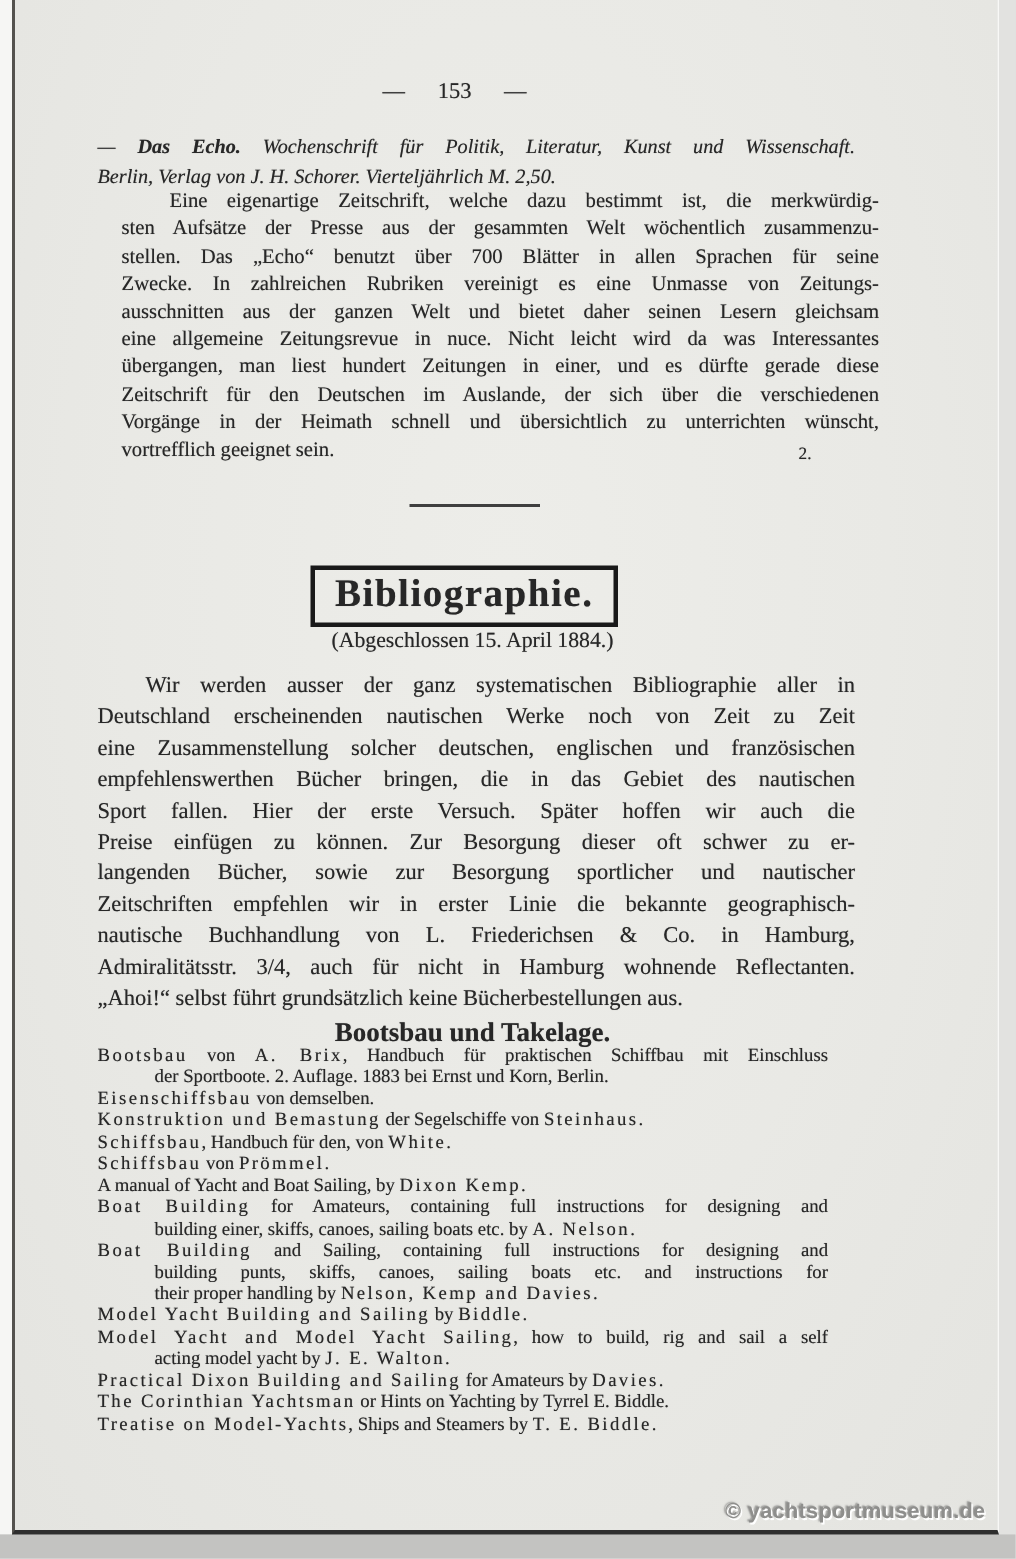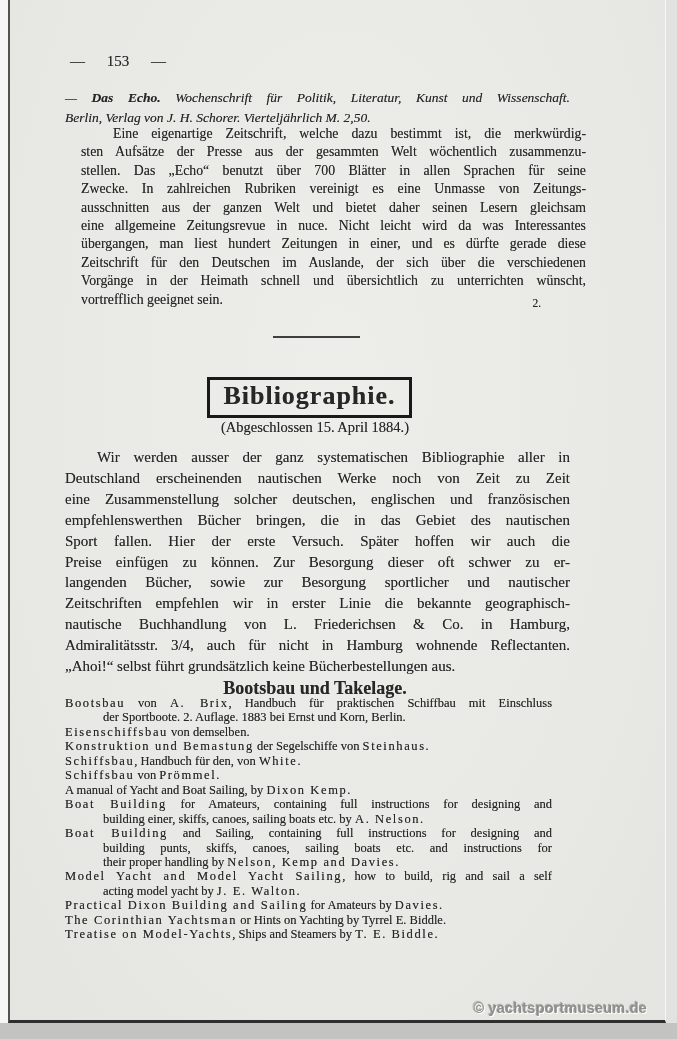--- a/index.html
+++ b/index.html
@@ -7,40 +7,40 @@
   .scan{position:absolute;inset:0;background:#d7d7d5;}
   .left-sliver{position:absolute;left:0;top:0;bottom:16px;width:8px;background:#f6f6f4;}
   .bottom-strip{position:absolute;left:0;right:0;bottom:0;height:16px;background:#c3c3c1;}
   .right-strip{position:absolute;right:0;top:0;bottom:16px;width:11px;background:#e2e2e0;}
   .page{position:absolute;left:8px;top:0;right:11px;bottom:16px;
     background:radial-gradient(ellipse at 50% 38%, #edede9 0%, #e9e9e5 55%, #e4e4e0 100%);
     border-left:2px solid #54524e;border-bottom:3px solid #2e2e2e;border-right:1px solid #f8f8f6;
     color:#272727;}
   .page *{box-sizing:border-box;}
   .txt{position:absolute;text-shadow:0 0 .5px rgba(45,45,45,.55);}
-  .pageno{top:53px;left:60px;width:500px;text-align:left;font-size:15px;word-spacing:18px;}
+  .pageno{top:53px;left:43px;width:500px;text-align:center;font-size:15px;word-spacing:18px;}
   .rev-head{top:88px;left:55px;width:505px;font-size:13.5px;line-height:20px;font-style:italic;}
   .rev-body{top:125px;left:71px;width:505px;font-size:13.8px;line-height:18.4px;}
   .divider{position:absolute;top:336px;left:263px;width:87px;height:2px;background:#3f3f3f;}
   .bib-box-row{top:377px;left:47px;width:505px;text-align:center;}
   .bib-box{display:inline-block;border:3px solid #191919;padding:1px 13px 4px;background:transparent;}
   .bib-title{font-size:26px;font-weight:bold;letter-spacing:1px;line-height:30px;}
   .subtitle{top:419px;left:55px;width:500px;text-align:center;font-size:14.5px;}
   .intro{top:447px;left:55px;width:505px;font-size:15px;line-height:20.9px;}
   .sect-title{top:678px;left:55px;width:500px;text-align:center;font-weight:bold;font-size:18px;}
   .book-list{top:696px;left:55px;width:487px;font-size:12.5px;line-height:14.45px;}
   .tline{min-height:1em;}
   .just{text-align:justify;text-align-last:justify;-moz-text-align-last:justify;}
   .first{text-indent:32px;}
   .cont{padding-left:38px;}
   .sperr{letter-spacing:1.6px;}
   .bold{font-weight:bold;}
   .linemark{float:right;margin-right:45px;font-size:11.5px;padding-top:3px;}
   .entry{margin:0;}
-  .watermark{position:absolute;right:18px;top:1000px;
+  .watermark{position:absolute;right:8px;top:1000px;
     font-family:"Liberation Sans", sans-serif;font-weight:700;font-size:14.5px;
     color:#8e8e8c;text-shadow:1px 1px 0 #ffffff,-1px -1px 1px rgba(90,90,88,.55),0 0 2px rgba(255,255,255,.7);
     letter-spacing:.2px;}
 </style>
 </head>
 <body>
 
 <div class="scan">
   <div class="left-sliver"></div>
   <div class="right-strip"></div>
@@ -115,20 +115,23 @@
         <div class="entry">
           <div class="tline just"><span class="sperr">Boat Building</span><span class=""> for Amateurs, containing full instructions for designing and</span></div>
           <div class="tline cont"><span class="">building einer, skiffs, canoes, sailing boats etc. by </span><span class="sperr">A. Nelson.</span></div>
         </div>
         <div class="entry">
           <div class="tline just"><span class="sperr">Boat Building</span><span class=""> and Sailing, containing full instructions for designing and</span></div>
           <div class="tline just cont"><span class="">building punts, skiffs, canoes, sailing boats etc. and instructions for</span></div>
           <div class="tline cont"><span class="">their proper handling by </span><span class="sperr">Nelson, Kemp and Davies.</span></div>
         </div>
         <div class="entry">
+          <div class="tline"><span class="sperr">Model Yacht Building and Sailing</span><span class=""> by </span><span class="sperr">Biddle.</span></div>
+        </div>
+        <div class="entry">
           <div class="tline just"><span class="sperr">Model Yacht and Model Yacht Sailing</span><span class="">, how to build, rig and sail a self</span></div>
           <div class="tline cont"><span class="">acting model yacht by </span><span class="sperr">J. E. Walton.</span></div>
         </div>
         <div class="entry">
           <div class="tline"><span class="sperr">Practical Dixon Building and Sailing</span><span class=""> for Amateurs by </span><span class="sperr">Davies.</span></div>
         </div>
         <div class="entry">
           <div class="tline"><span class="sperr">The Corinthian Yachtsman</span><span class=""> or Hints on Yachting by Tyrrel E. Biddle.</span></div>
         </div>
         <div class="entry">

